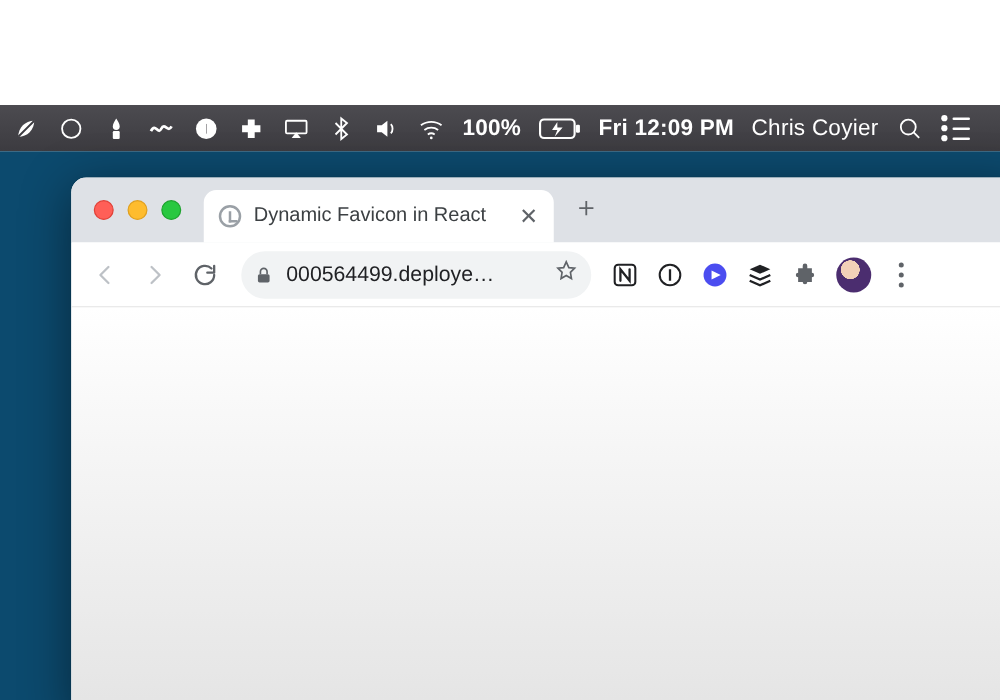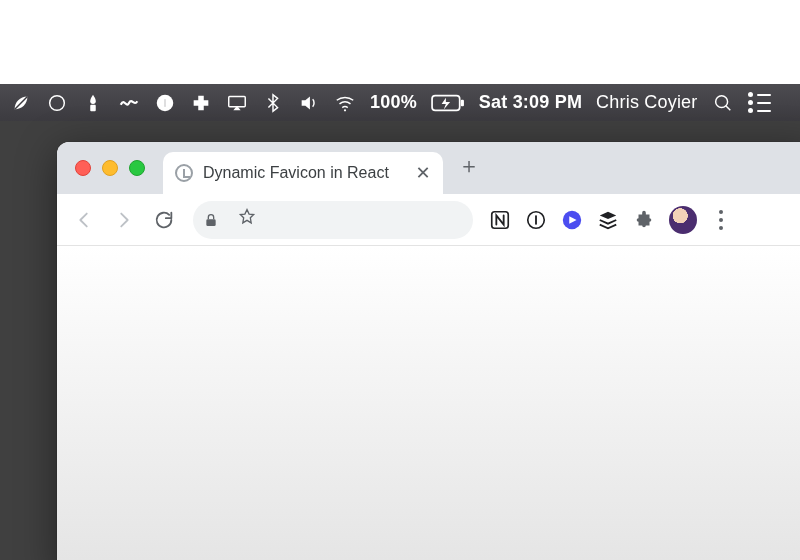--- a/index.html
+++ b/index.html
@@ -21,21 +21,21 @@
   .menubar svg { width: 22px; height: 22px; stroke: #fff; fill: none; stroke-width: 1.6; }
   .menubar .txt { font-weight: 700; letter-spacing: .2px; }
   .menubar .user { font-weight: 400; }
   .stack-icon { display:flex; flex-direction:column; gap:3px; }
   .stack-icon .row { display:flex; align-items:center; gap:4px; }
   .stack-icon .dot { width:5px; height:5px; border-radius:50%; background:#fff; }
   .stack-icon .line { width:14px; height:2px; background:#fff; border-radius:1px; }
 
   
   .desktop {
-    background: #404040;
+    background: #0c4a6e;
     height: calc(560px - 84px - 37px);
     position: relative;
   }
 
   
   .chrome {
     position: absolute;
     top: 21px; left: 57px;
     width: 760px;
     height: 430px;
@@ -181,21 +181,21 @@
       </svg>
   </div>
   <div class="mi txt">100%</div>
   <div class="mi">
     <svg viewBox="0 0 32 20" style="width:34px;height:22px">
         <rect x="1" y="3" width="26" height="14" rx="3"></rect>
         <rect x="28" y="7" width="3" height="6" rx="1" fill="#fff" stroke="none"></rect>
         <path d="M14 5l-4 6h4l-2 5 6-7h-4z" fill="#fff" stroke="none"></path>
       </svg>
   </div>
-  <div class="mi txt">Sat 3:09 PM</div>
+  <div class="mi txt">Fri 12:09 PM</div>
   <div class="mi txt user">Chris Coyier</div>
   <div class="mi">
     <svg viewBox="0 0 24 24">
         <circle cx="10.5" cy="10.5" r="6.5"></circle>
         <path d="M20 20l-5-5"></path>
       </svg>
   </div>
   <div class="mi">
     <div class="stack-icon">
       <div class="row">
@@ -249,20 +249,21 @@
           </svg>
       </div>
 
       <div class="omnibox">
         <span class="lock">
           <svg viewBox="0 0 24 24" width="16" height="16">
               <rect x="5" y="11" width="14" height="10" rx="2" fill="#5f6368"></rect>
               <path d="M8 11V8a4 4 0 0 1 8 0v3" stroke="#5f6368" fill="none" stroke-width="2"></path>
             </svg>
         </span>
+        <span class="url">000564499.deploye…</span>
         <span class="star">
           <svg viewBox="0 0 24 24">
               <path d="M12 3l2.5 5.5L20 9l-4 4 1 6-5-3-5 3 1-6-4-4 5.5-.5z"></path>
             </svg>
         </span>
       </div>
 
       <div class="ext">
         <svg viewBox="0 0 24 24">
             <rect x="3" y="3" width="18" height="18" rx="3" fill="none" stroke="#202124" stroke-width="1.8"></rect>

